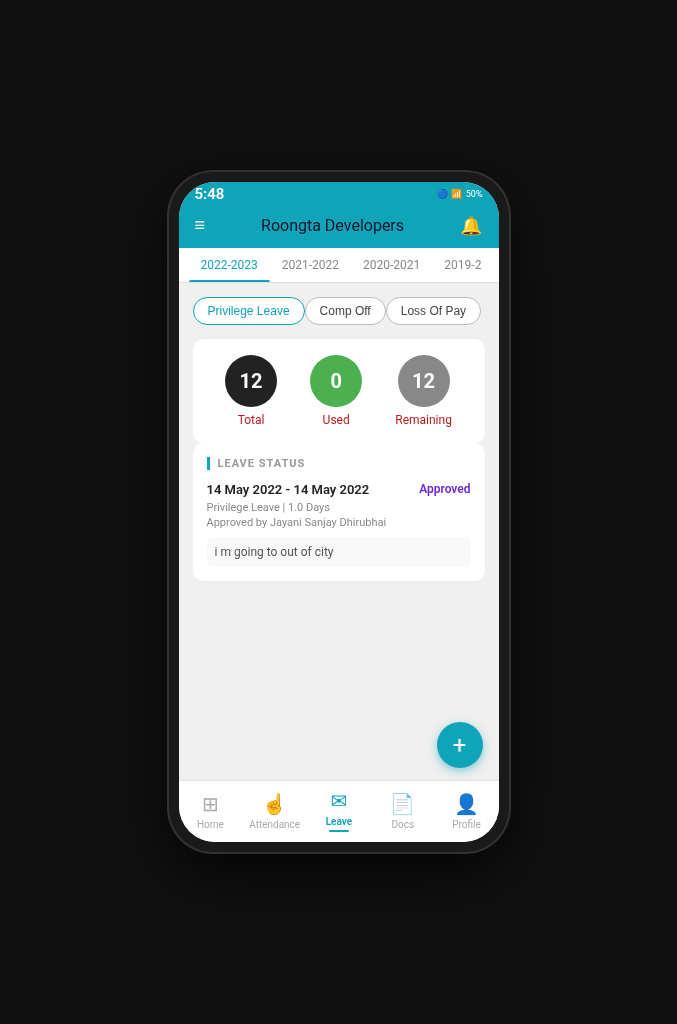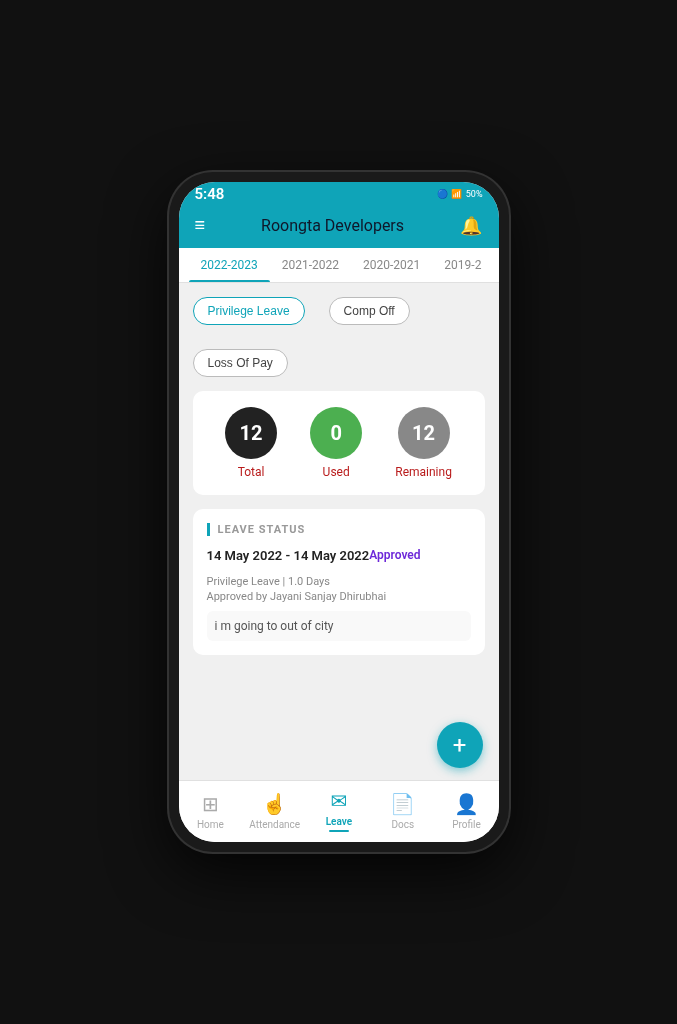--- a/index.html
+++ b/index.html
@@ -108,21 +108,21 @@
     .content {
       flex: 1;
       background: #f0f0f0;
       overflow-y: auto;
       padding: 14px;
       position: relative;
     }
     
     .leave-types {
       display: flex;
-      gap: 24px;
+      gap: 0;
       margin-bottom: 14px;
       flex-wrap: wrap;
     }
     .leave-type-btn {
       padding: 6px 14px;
       border-radius: 20px;
       border: 1.5px solid #bbb;
       background: white;
       font-size: 12px;
       color: #444;
@@ -132,21 +132,21 @@
     .leave-type-btn.active {
       border-color: #0fa4b8;
       color: #0fa4b8;
       background: white;
     }
     
     .stats-card {
       background: white;
       border-radius: 10px;
       padding: 16px;
-      margin-bottom: 14px;
+      margin-bottom: 0;
       display: flex;
       justify-content: space-around;
     }
     .stat-item {
       display: flex;
       flex-direction: column;
       align-items: center;
       gap: 6px;
     }
     .stat-circle {
@@ -182,23 +182,23 @@
       text-transform: uppercase;
       margin-bottom: 12px;
       padding-left: 8px;
       border-left: 3px solid #0fa4b8;
     }
     .leave-record {
       padding: 0;
     }
     .leave-record-header {
       display: flex;
-      justify-content: flex-start;
+      justify-content: space-between;
       align-items: flex-start;
-      margin-bottom: 12px;
+      margin-bottom: 4px;
     }
     .leave-dates {
       font-size: 13px;
       font-weight: 600;
       color: #222;
     }
     .status-approved {
       font-size: 12px;
       font-weight: 600;
       color: #6d28d9;

